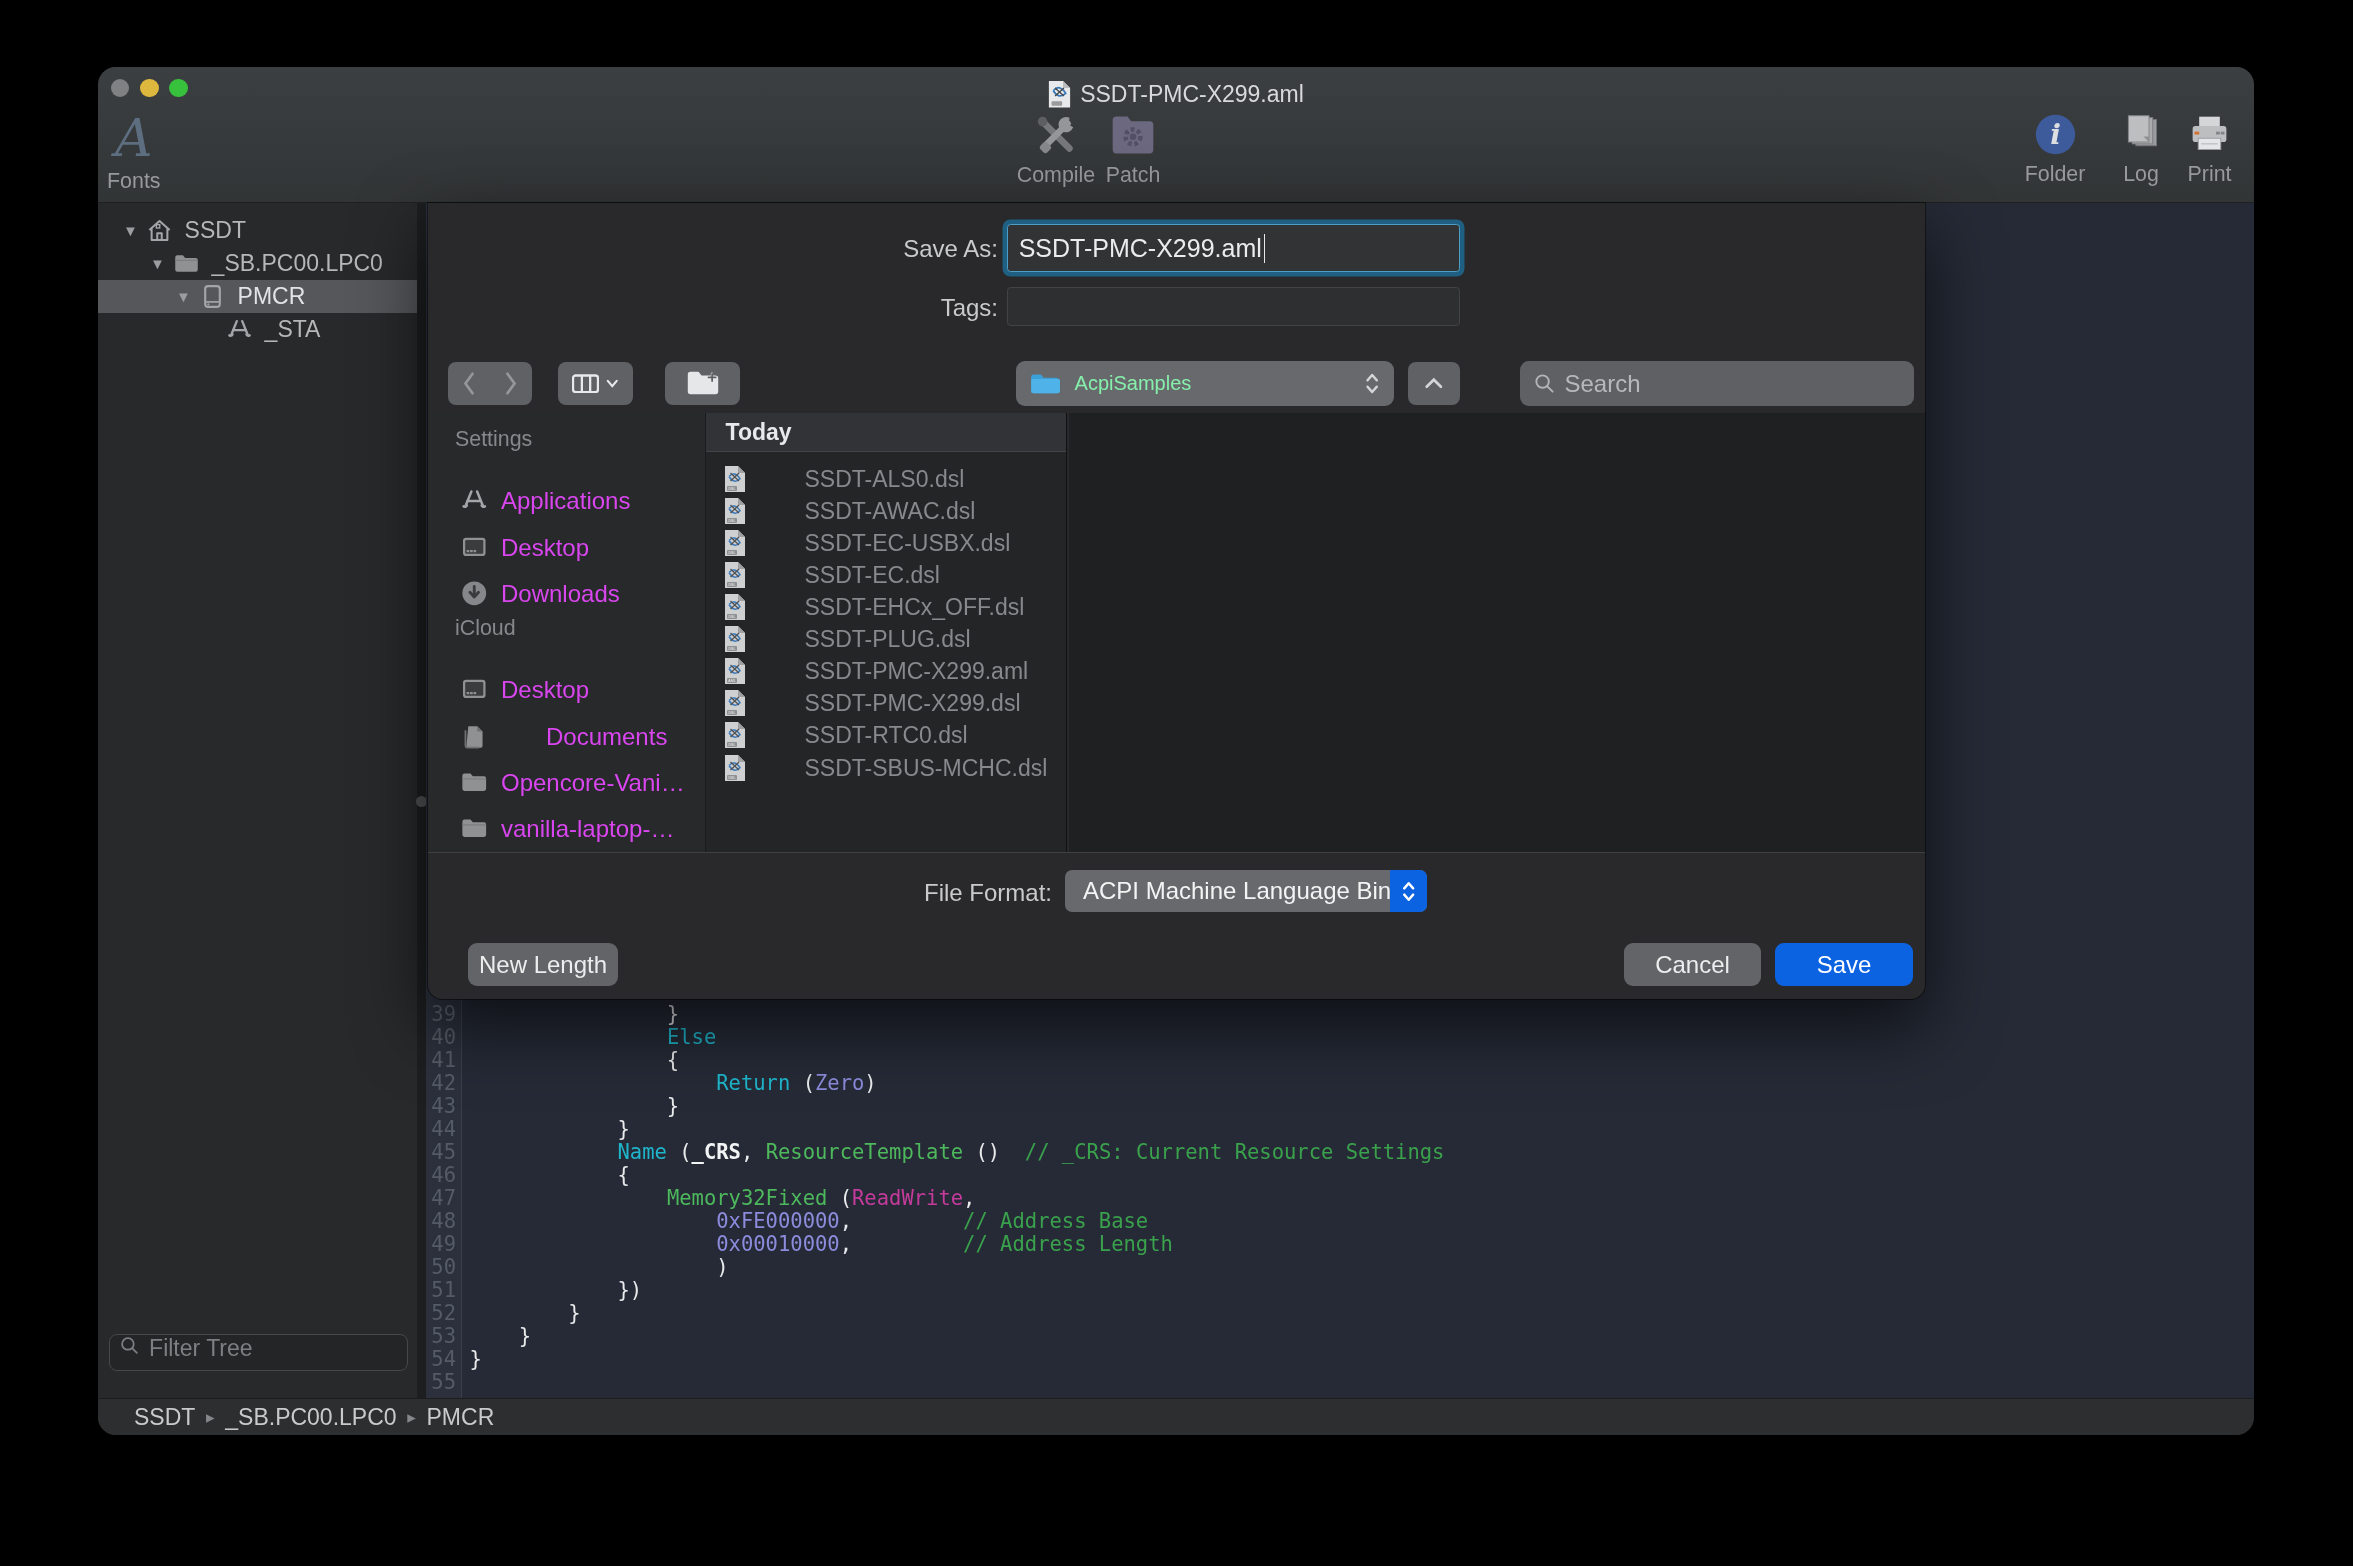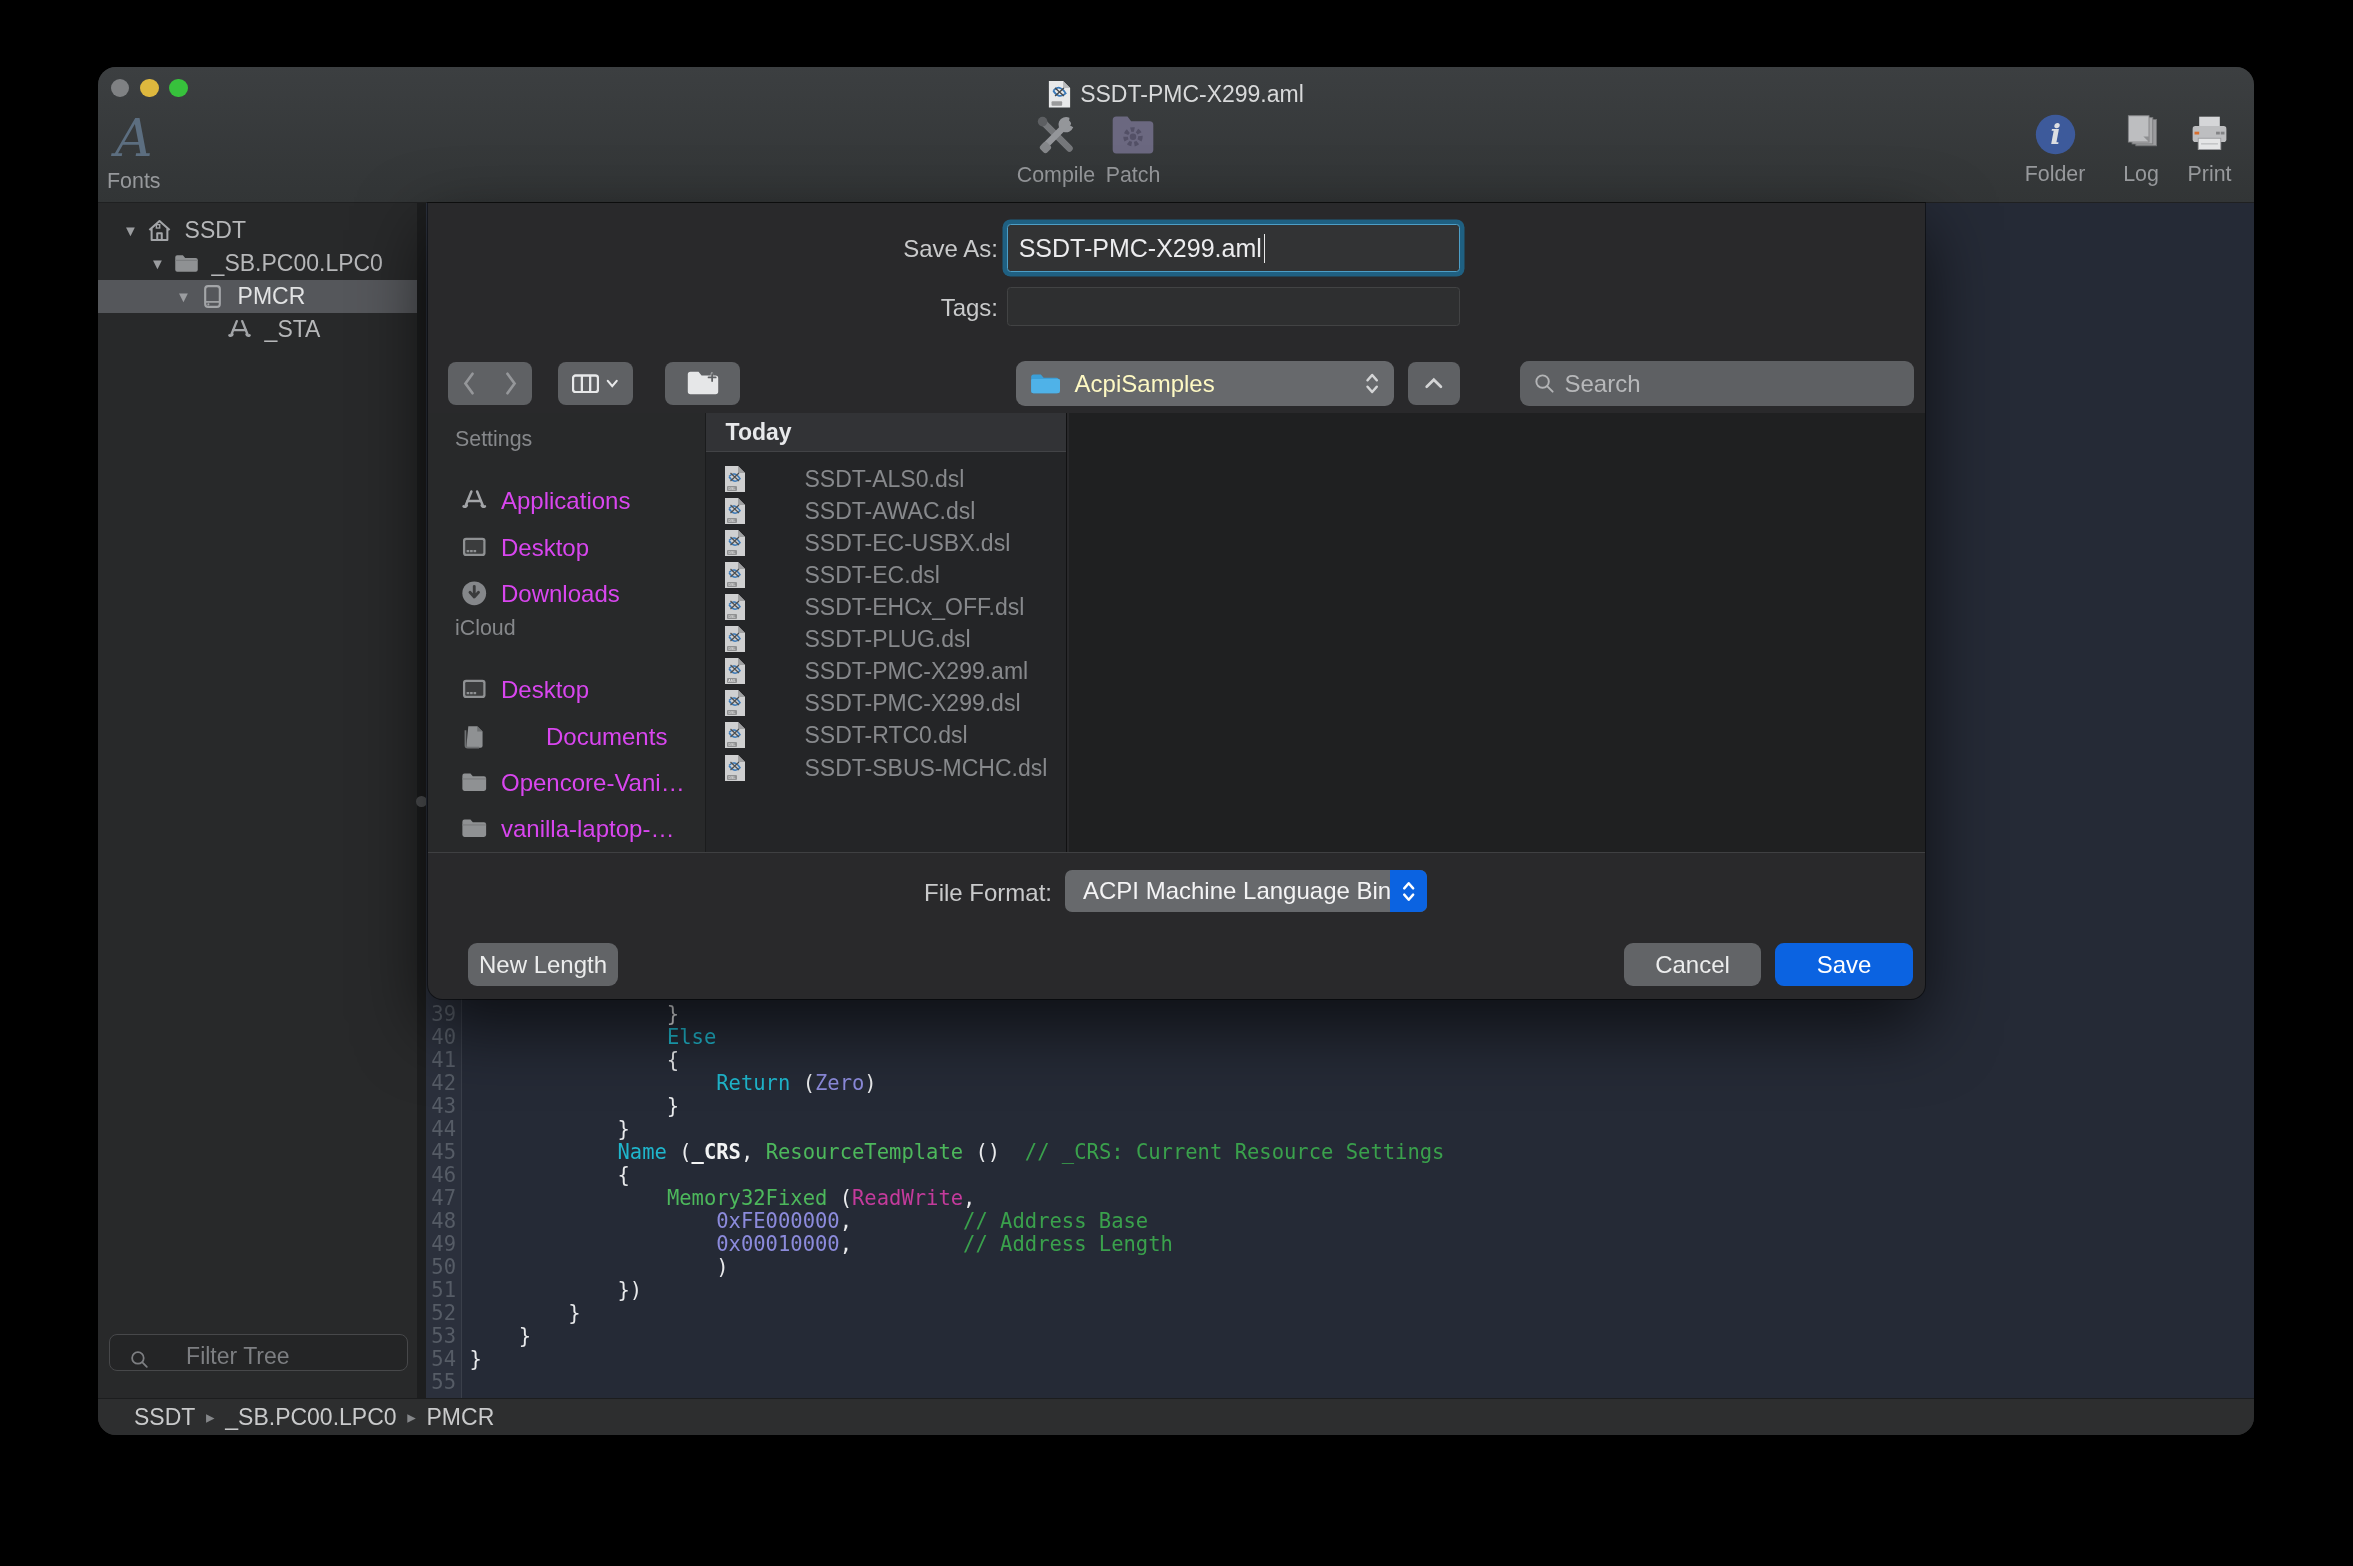--- a/index.html
+++ b/index.html
@@ -30,22 +30,22 @@
   
   .main { position:absolute; left:0; top:136px; right:0; bottom:37px; }
   .sidebar { position:absolute; left:0; top:0; bottom:0; width:319px; background:#28292a; }
   .tree { position:absolute; left:0; top:10.7px; right:0; }
   .tree-row { height:33px; display:flex; align-items:center; font-size:23px; color:#b6b7b9; }
   .tree-row.sel { background:#55575b; color:#e2e3e4; }
   .tree-arrow { width:23px; font-size:15px; color:#9b9da0; flex:0 0 23px; }
   .tree-icon { width:27px; height:27px; flex:0 0 27px; margin-right:11.6px; }
   .tree-icon svg { width:27px; height:27px; display:block; }
   .filter-field { position:absolute; left:10.7px; bottom:27px; width:299px; height:37px;
-    border:1.8px solid #47484a; border-radius:8px; display:flex; align-items:flex-end;
-    padding:0 19px; background:rgba(0,0,0,0.08);gap:27px; }
+    border:1.8px solid #47484a; border-radius:8px; display:flex; align-items:flex-start;
+    padding:0 9px; background:rgba(0,0,0,0.08); }
   .filter-field svg { width:21.4px; height:21.4px; margin-right:9px; }
   .filter-field span { font-size:23px; color:#7d7f82; }
 
   .splitter { position:absolute; left:319px; top:0; bottom:0; width:9px; background:#1d1e1f; }
   .splitter .knob { position:absolute; left:-0.9px; top:593px; width:10.7px; height:10.7px;
     border-radius:50%; background:#505254; }
 
   
   .editor { position:absolute; left:328px; top:0; right:0; bottom:0; background:#252a36; }
   .gutter { position:absolute; left:0; top:0; bottom:0; width:36px; background:#2b303c;
@@ -68,21 +68,21 @@
     box-shadow:0 0 0 4.5px rgba(30,102,140,.9); display:flex; align-items:center; padding:0 10.7px; }
   .saveas-field span { font-size:25px; color:#ececee; }
   .caret { width:1.8px; height:28.5px; background:#e8e8e8; margin-left:1.8px; }
   .tags-field { position:absolute; left:579px; top:84px; width:453px; height:39px;
     background:#2e2f30; border:1.8px solid #424344; border-radius:3.6px; }
 
   .navbtn { position:absolute; top:159px; height:43px; background:#5f6164;
     display:flex; align-items:center; justify-content:center; }
   .popup { position:absolute; top:158px; height:45px; background:#67696c; border-radius:9px;
     display:flex; align-items:center; }
-  .popup .ptext { font-size:24px; color:#fef9c3; }
+  .popup .ptext { font-size:20px; color:#86efac; }
   .search { position:absolute; left:1092px; top:158px; width:394px; height:45px;
     background:#5e6063; border-radius:9px; display:flex; align-items:center; padding:0 12.5px; }
   .search span { font-size:24px; color:#b7b8ba; margin-left:9px; }
 
   .browser { position:absolute; left:0; top:210px; width:1497px; height:439px; }
   .places { position:absolute; left:0; top:0; bottom:0; width:278px; background:#28292a;
     border-right:1.8px solid #1b1c1d; }
   .phead { position:absolute; left:27px; font-size:21.4px; color:#86888b; }
   .pitem { position:absolute; left:32px; height:39px; display:flex; align-items:center; }
   .pitem svg { width:28.5px; height:28.5px; margin-right:12.5px; }

